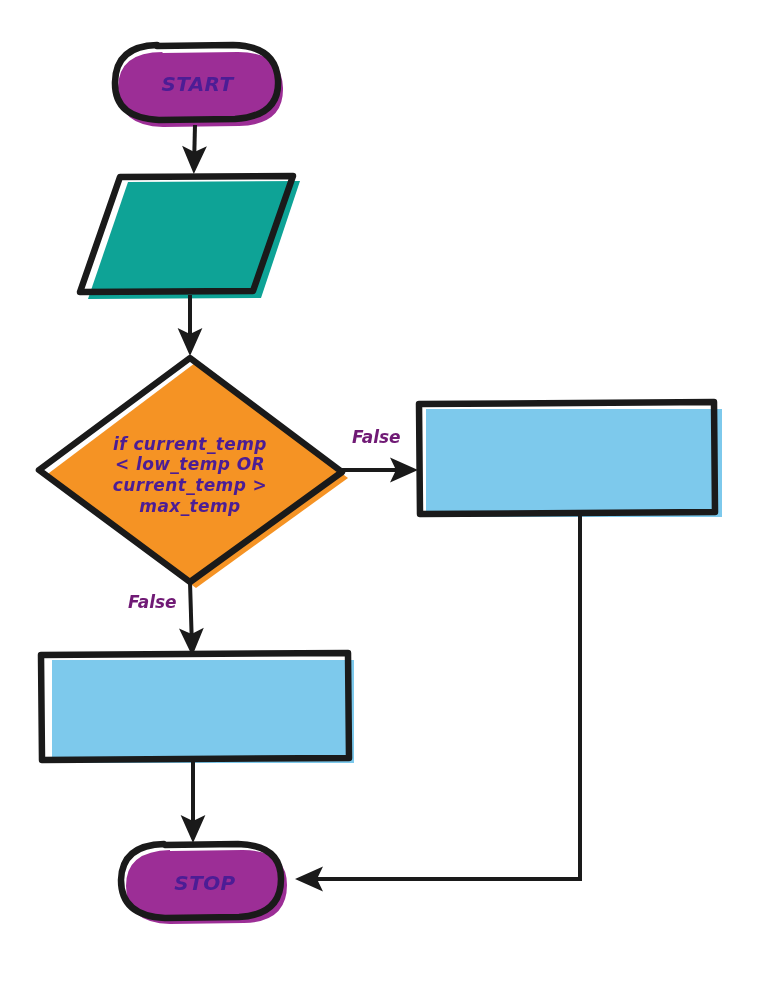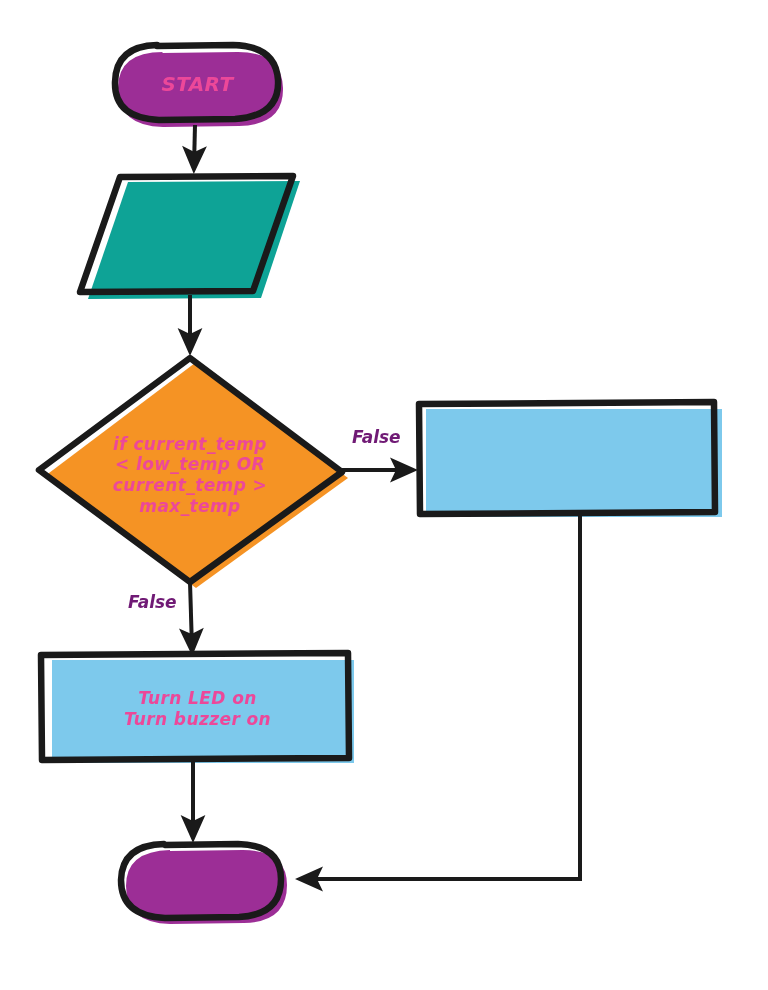--- a/index.html
+++ b/index.html
@@ -5,21 +5,21 @@
 <style>
   html,body{margin:0;padding:0;background:#ffffff;}
   body{width:768px;height:990px;overflow:hidden;
        font-family:"DejaVu Sans","Liberation Sans",sans-serif;}
   #stage{position:relative;width:768px;height:990px;background:#fff;}
   svg.layer{position:absolute;left:0;top:0;width:768px;height:990px;}
   .node-label{
       position:absolute;
       display:flex;align-items:center;justify-content:center;
       text-align:center;
-      color:#ec4899;
+      color:#4c1d95;
       font-style:italic;
       font-weight:bold;
       font-family:"DejaVu Sans","Liberation Sans",sans-serif;
       letter-spacing:.4px;
       pointer-events:none;
       white-space:pre-line;
       line-height:1.22;
   }
   .edge-label{
       position:absolute;
@@ -108,21 +108,20 @@
 
   <div class="node-label" id="lbl-start">START</div>
 
 
   <div class="node-label" id="lbl-decision">if current_temp
 &lt; low_temp OR
 current_temp &gt;
 max_temp</div>
 
 
-  <div class="node-label" id="lbl-proc-true">Turn LED on
-Turn buzzer on</div>
 
+  <div class="node-label" id="lbl-stop">STOP</div>
 
   <div class="edge-label" id="lbl-false">False</div>
 
   <div class="edge-label" id="lbl-true">False</div>
 
 </div>
 
 </body></html>

